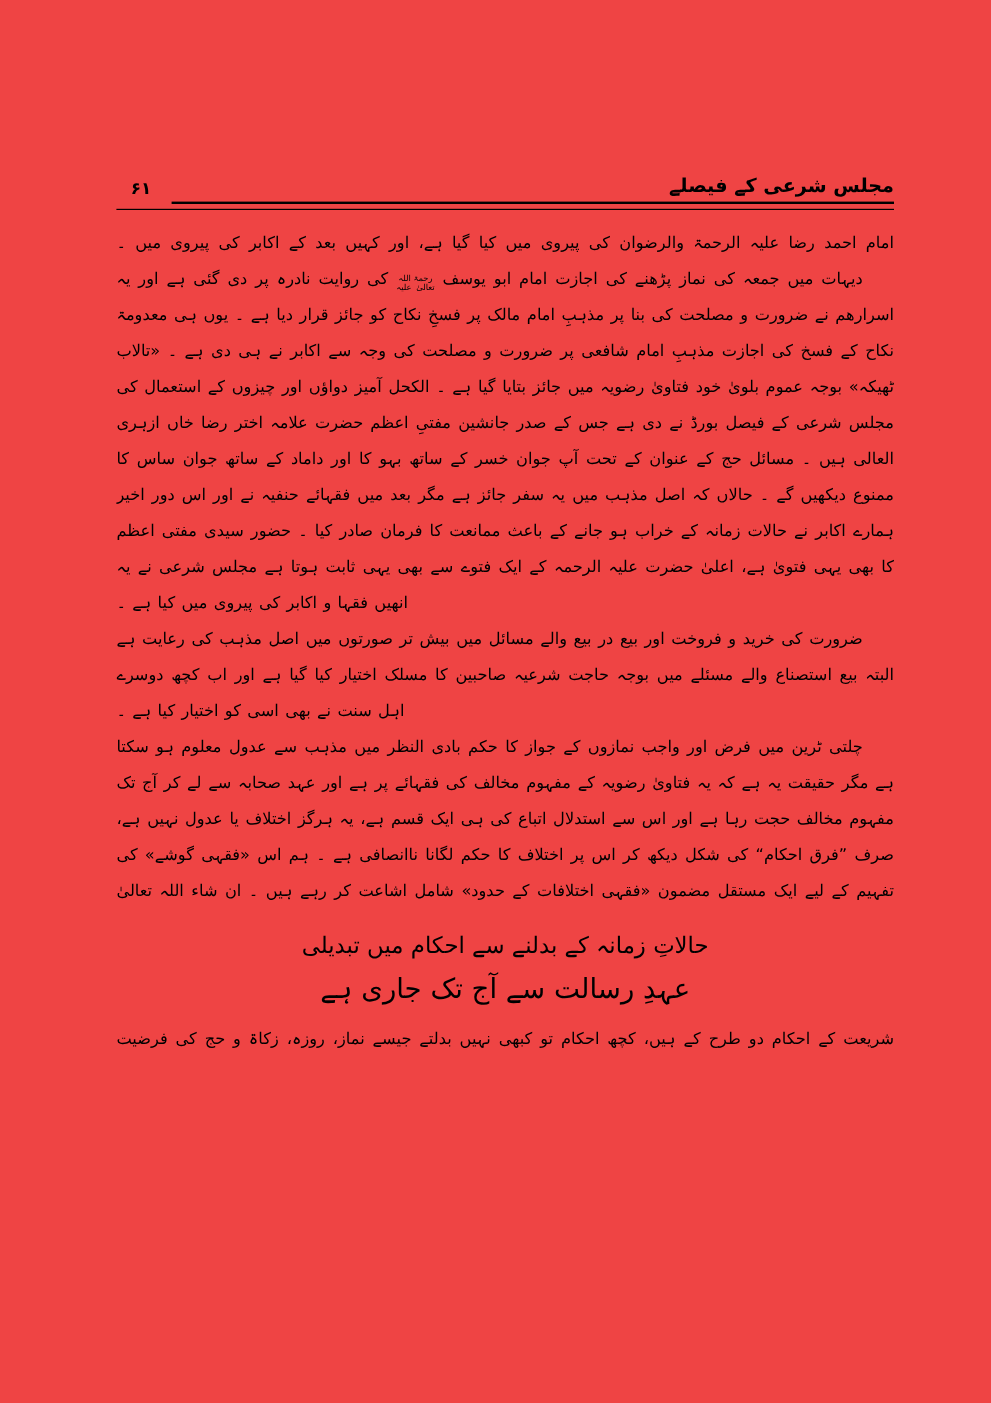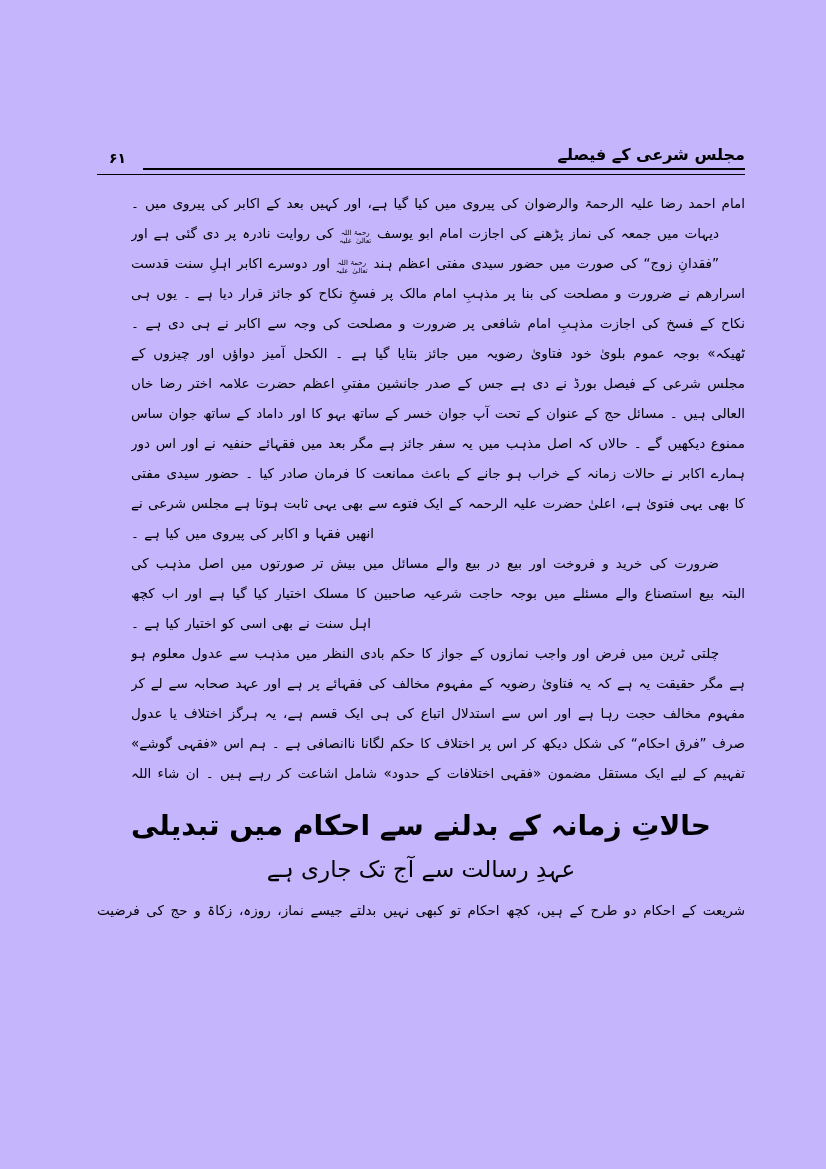--- a/index.html
+++ b/index.html
@@ -1,20 +1,20 @@
 <!DOCTYPE html>
 <html lang="ur" dir="rtl"><head>
 <meta charset="utf-8">
 <style>
   * { margin:0; padding:0; box-sizing:border-box; }
   html,body { background:#e8e8e8; }
   .page {
     position:relative;
     width:826px; height:1169px;
-    background:#c4b5fd;
+    background:#ef4444;
     margin:0 auto;
     overflow:hidden;
     font-family:"DejaVu Sans", sans-serif;
     color:#000;
   }
   .content {
     position:absolute;
     left:97px; top:145px;
     width:648px;
   }
@@ -32,21 +32,21 @@
   }
   .rule-top {
     position:absolute; top:23px; left:46px; right:0;
     height:2px; background:#000;
   }
   .rule-bottom {
     position:absolute; top:29px; left:0; right:0;
     height:1px; background:#000;
   }
   
-  .bodytext { margin-top:9px; direction:rtl;margin-left:34px; }
+  .bodytext { margin-top:9px; direction:rtl; }
   .line {
     height:30px; line-height:30px;
     overflow:hidden;
     font-size:13.5px;
     direction:rtl;
     text-align:justify;
     text-align-last:justify;
     word-spacing:1px;
   }
   .line.end {            
@@ -59,21 +59,21 @@
     width:32px;
     font-size:7px; line-height:1.15;
     text-align:center;
     vertical-align:-5px;
     white-space:normal;
     word-spacing:0;
   }
   
   .section-heading { margin-top:16px; text-align:center; direction:rtl; }
   .section-heading .h1 {
-    font-size:28px; font-weight:bold; line-height:1.55;
+    font-size:19px; font-weight:normal; line-height:1.55;
   }
   .section-heading .h2 {
     font-size:23px; font-weight:normal; line-height:1.6;
     margin-top:4px;
   }
   .closing {
     margin-top:8px;
     font-size:13.5px; line-height:28px; height:28px; overflow:hidden;
     direction:rtl;
     text-align:justify;
@@ -93,21 +93,20 @@
       <div class="rule-top"></div>
       <div class="rule-bottom"></div>
     </div>
 
     <div class="bodytext">
       <div class="line">امام احمد رضا علیہ الرحمۃ والرضوان کی پیروی میں کیا گیا ہے، اور کہیں بعد کے اکابر کی پیروی میں ۔</div>
 
       <div class="line indent"><span>دیہات میں جمعہ کی نماز پڑھنے کی اجازت امام ابو یوسف</span> <span class="hon">رحمۃ اللہ تعالیٰ علیہ</span> <span>کی روایت نادرہ پر دی گئی ہے اور یہ</span></div>
 
 
-      <div class="line indent"><span>”فقدانِ زوج“ کی صورت میں حضور سیدی مفتی اعظم ہند</span> <span class="hon">رحمۃ اللہ تعالیٰ علیہ</span> <span>اور دوسرے اکابر اہلِ سنت قدست</span></div>
 
       <div class="line">اسرارھم نے ضرورت و مصلحت کی بنا پر مذہبِ امام مالک پر فسخِ نکاح کو جائز قرار دیا ہے ۔ یوں ہی معدومۃ النفقہ کے</div>
       <div class="line">نکاح کے فسخ کی اجازت مذہبِ امام شافعی پر ضرورت و مصلحت کی وجہ سے اکابر نے ہی دی ہے ۔ «تالاب اور باغات کا</div>
       <div class="line">ٹھیکہ» بوجہ عموم بلویٰ خود فتاویٰ رضویہ میں جائز بتایا گیا ہے ۔ الکحل آمیز دواؤں اور چیزوں کے استعمال کی اجازت</div>
       <div class="line">مجلس شرعی کے فیصل بورڈ نے دی ہے جس کے صدر جانشین مفتیِ اعظم حضرت علامہ اختر رضا خاں ازہری دام ظلہ</div>
       <div class="line">العالی ہیں ۔ مسائل حج کے عنوان کے تحت آپ جوان خسر کے ساتھ بہو کا اور داماد کے ساتھ جوان ساس کا سفر</div>
       <div class="line">ممنوع دیکھیں گے ۔ حالاں کہ اصل مذہب میں یہ سفر جائز ہے مگر بعد میں فقہائے حنفیہ نے اور اس دور اخیر میں</div>
       <div class="line">ہمارے اکابر نے حالات زمانہ کے خراب ہو جانے کے باعث ممانعت کا فرمان صادر کیا ۔ حضور سیدی مفتی اعظم ہند</div>
       <div class="line">کا بھی یہی فتویٰ ہے، اعلیٰ حضرت علیہ الرحمہ کے ایک فتوے سے بھی یہی ثابت ہوتا ہے مجلس شرعی نے یہ فیصلہ</div>
       <div class="line end">انھیں فقہا و اکابر کی پیروی میں کیا ہے ۔</div>

